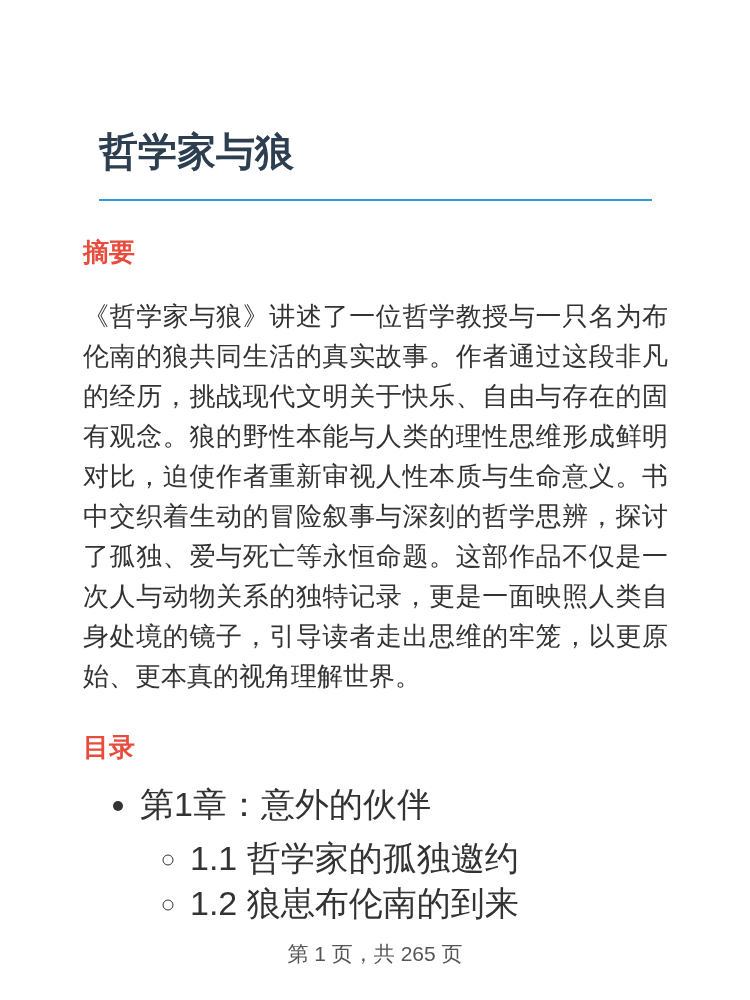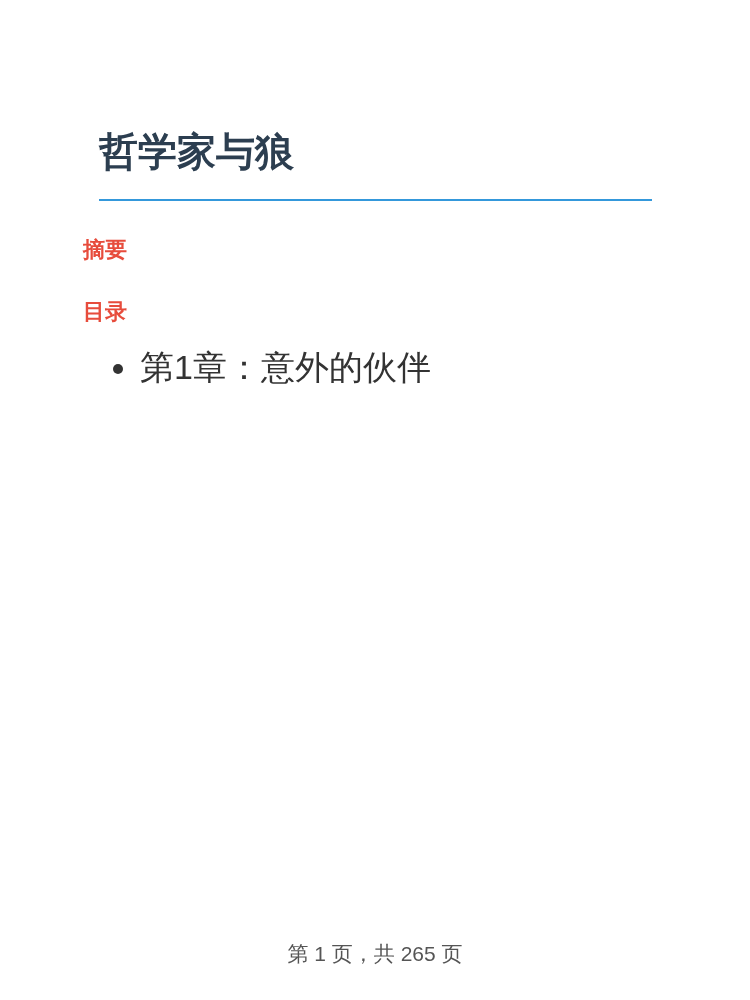--- a/index.html
+++ b/index.html
@@ -19,21 +19,21 @@
     margin: 16px;
     padding: 112px 0 22px 0;
     font-size: 39px;
     line-height: 1.25;
     font-weight: 700;
     color: #2c3e50;
     border-bottom: 2px solid #3498db;
   }
   .sec-heading {
     margin: 36px 0 0 0;
-    font-size: 22px;
+    font-size: 26px;
     line-height: 1.2;
     font-weight: 700;
     color: #e74c3c;
   }
   .abstract-body {
     margin: 28px 0 0 0;
     font-size: 26px;
     line-height: 40px;
     color: #333333;
     text-align: justify;
@@ -66,24 +66,29 @@
 </style>
 </head>
 <body>
 
 <div class="page">
 
   <h1 class="doc-title">哲学家与狼</h1>
 
   <h2 class="sec-heading">摘要</h2>
 
+  <p class="abstract-body">《哲学家与狼》讲述了一位哲学教授与一只名为布伦南的狼共同生活的真实故事。作者通过这段非凡的经历，挑战现代文明关于快乐、自由与存在的固有观念。狼的野性本能与人类的理性思维形成鲜明对比，迫使作者重新审视人性本质与生命意义。书中交织着生动的冒险叙事与深刻的哲学思辨，探讨了孤独、爱与死亡等永恒命题。这部作品不仅是一次人与动物关系的独特记录，更是一面映照人类自身处境的镜子，引导读者走出思维的牢笼，以更原始、更本真的视角理解世界。</p>
 
   <h2 class="sec-heading">目录</h2>
 
   <ul class="toc">
     <li>
       <span>第1章：意外的伙伴</span>
+      <ul class="toc-sub">
+        <li>1.1 哲学家的孤独邀约</li>
+        <li>1.2 狼崽布伦南的到来</li>
+      </ul>
     </li>
   </ul>
 
 </div>
 
 <div class="page-footer">第 1 页，共 265 页</div>
 
 </body></html>

